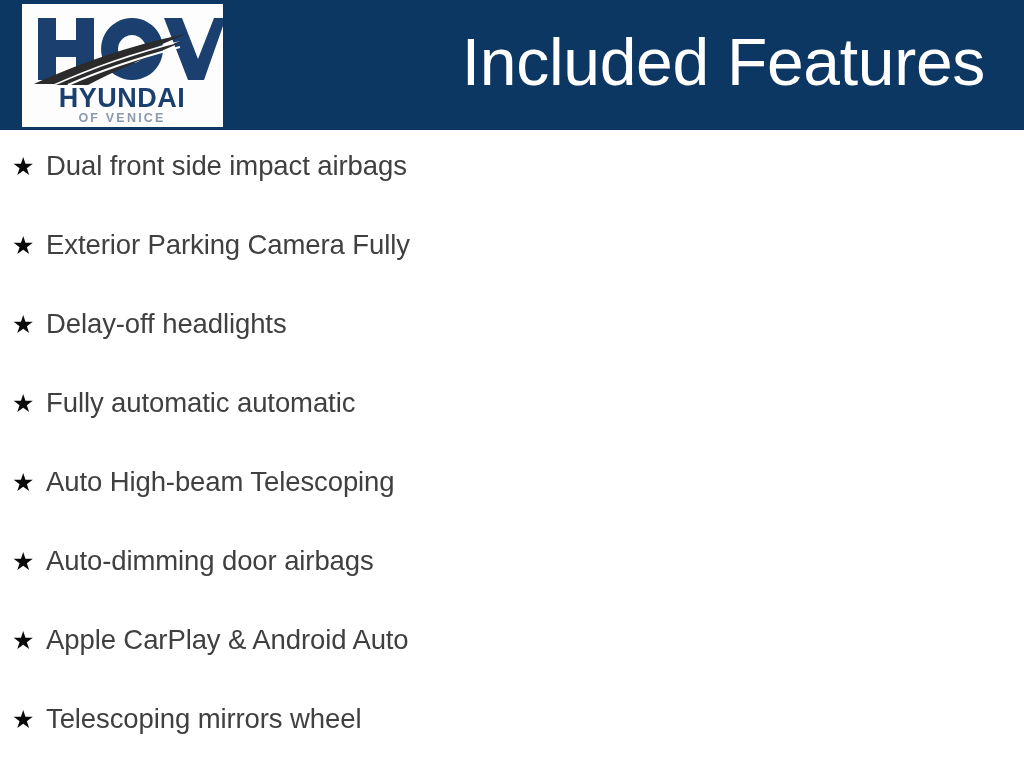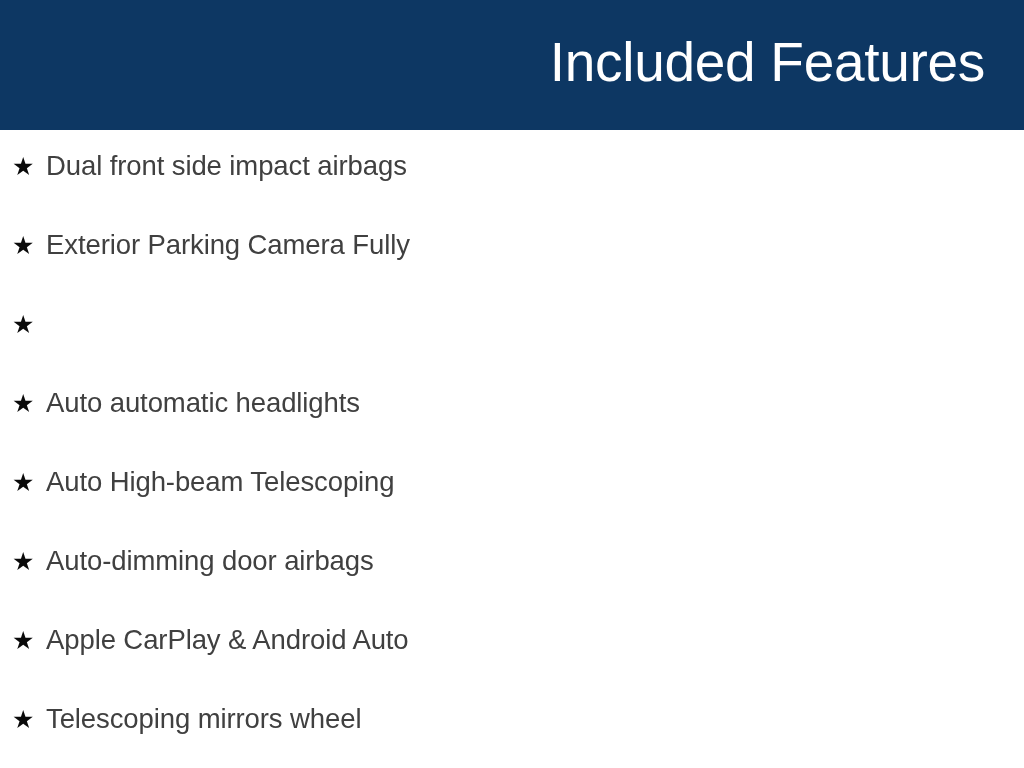--- a/index.html
+++ b/index.html
@@ -42,21 +42,21 @@
     display: block;
     width: 201px;
     height: 123px;
   }
 
   
   .slide-title {
     position: absolute;
     right: 39px;
     top: 26px;
-    font-size: 55px;
+    font-size: 66px;
     line-height: 72px;
     color: #ffffff;
     font-weight: 400;
     letter-spacing: -0.3px;
     white-space: nowrap;
     text-align: right;
   }
 
   
   .feature-list {
@@ -90,39 +90,66 @@
     line-height: 36px;
     color: #404040;
     letter-spacing: -0.1px;
   }
 </style>
 </head>
 <body>
 
 <div class="header-bar">
 
+  <div class="logo-plate">
+    <svg viewBox="0 0 201 123" xmlns="http://www.w3.org/2000/svg" aria-hidden="true">
+
+      <g fill="#1b3f6e">
+
+        <rect x="16" y="14" width="18" height="62"></rect>
+        <rect x="54" y="14" width="18" height="62"></rect>
+        <rect x="16" y="36" width="56" height="17"></rect>
+
+        <path d="M110 14 a31 31 0 1 0 0.1 0 z M110 31 a14 14 0 1 1 -0.1 0 z"></path>
+
+        <polygon points="142,14 160,14 176,55 192,14 201,14 201,22 182,76 166,76 142,14"></polygon>
+      </g>
+
+      <g fill="#2b2b2b">
+        <path d="M12 80 C52 62 104 42 164 30 C132 44 92 58 56 80 Z"></path>
+        <path d="M30 81 C68 64 112 48 158 37 C122 52 86 66 62 81 Z" fill="#fdfdfd"></path>
+        <path d="M34 81 C72 64 116 49 160 38 C126 53 92 67 66 81 Z" fill="#2b2b2b"></path>
+        <path d="M46 81 C80 66 120 53 158 43" stroke="#fdfdfd" stroke-width="2.2" fill="none"></path>
+      </g>
+
+      <text x="100" y="103" fill="#1b3f6e" font-family="Liberation Sans, sans-serif" font-size="27" font-weight="bold" text-anchor="middle" letter-spacing="0.5">HYUNDAI</text>
+
+      <text x="100" y="118" fill="#8a9aab" font-family="Liberation Sans, sans-serif" font-size="12.5" font-weight="bold" text-anchor="middle" letter-spacing="2.2">OF VENICE</text>
+    </svg>
+  </div>
 
   <div class="slide-title">Included Features</div>
 </div>
 
 <ul class="feature-list">
   <li class="feature-item" style="top:18px">
     <span class="bullet-star">★</span>
     <span class="feature-text">Dual front side impact airbags</span>
   </li>
   <li class="feature-item" style="top:97px">
     <span class="bullet-star">★</span>
     <span class="feature-text">Exterior Parking Camera Fully</span>
   </li>
   <li class="feature-item" style="top:176px">
     <span class="bullet-star">★</span>
+    <span class="feature-text">Delay-off headlights</span>
   </li>
   <li class="feature-item" style="top:255px">
     <span class="bullet-star">★</span>
-    <span class="feature-text">Auto automatic headlights</span>
+    <span class="feature-text">Fully automatic automatic</span>
   </li>
   <li class="feature-item" style="top:334px">
     <span class="bullet-star">★</span>
     <span class="feature-text">Auto High-beam Telescoping</span>
   </li>
   <li class="feature-item" style="top:413px">
     <span class="bullet-star">★</span>
     <span class="feature-text">Auto-dimming door airbags</span>
   </li>
   <li class="feature-item" style="top:492px">

